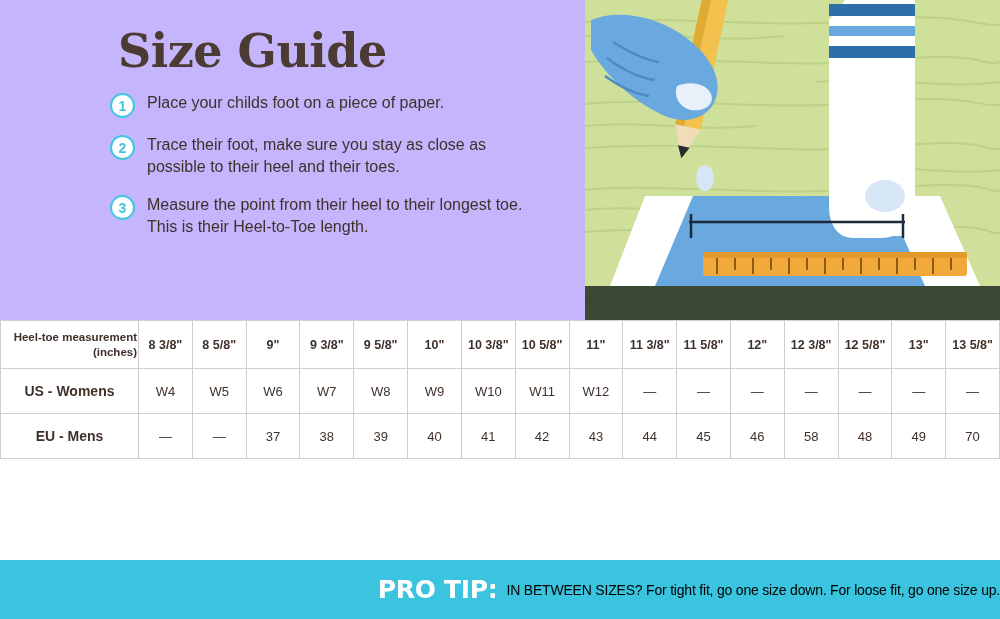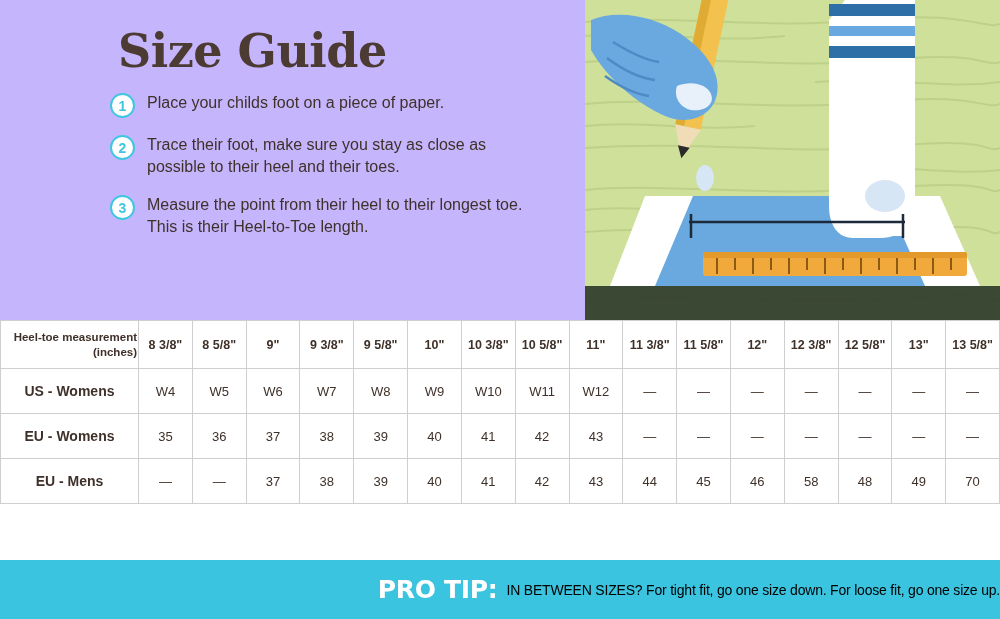--- a/index.html
+++ b/index.html
@@ -294,39 +294,20 @@
           <td>W12</td>
           <td>—</td>
           <td>—</td>
           <td>—</td>
           <td>—</td>
           <td>—</td>
           <td>—</td>
           <td>—</td>
         </tr>
         <tr>
-          <th class="rowhead">EU - Womens</th>
-          <td>35</td>
-          <td>36</td>
-          <td>37</td>
-          <td>38</td>
-          <td>39</td>
-          <td>40</td>
-          <td>41</td>
-          <td>42</td>
-          <td>43</td>
-          <td>—</td>
-          <td>—</td>
-          <td>—</td>
-          <td>—</td>
-          <td>—</td>
-          <td>—</td>
-          <td>—</td>
-        </tr>
-        <tr>
           <th class="rowhead">EU - Mens</th>
           <td>—</td>
           <td>—</td>
           <td>37</td>
           <td>38</td>
           <td>39</td>
           <td>40</td>
           <td>41</td>
           <td>42</td>
           <td>43</td>

